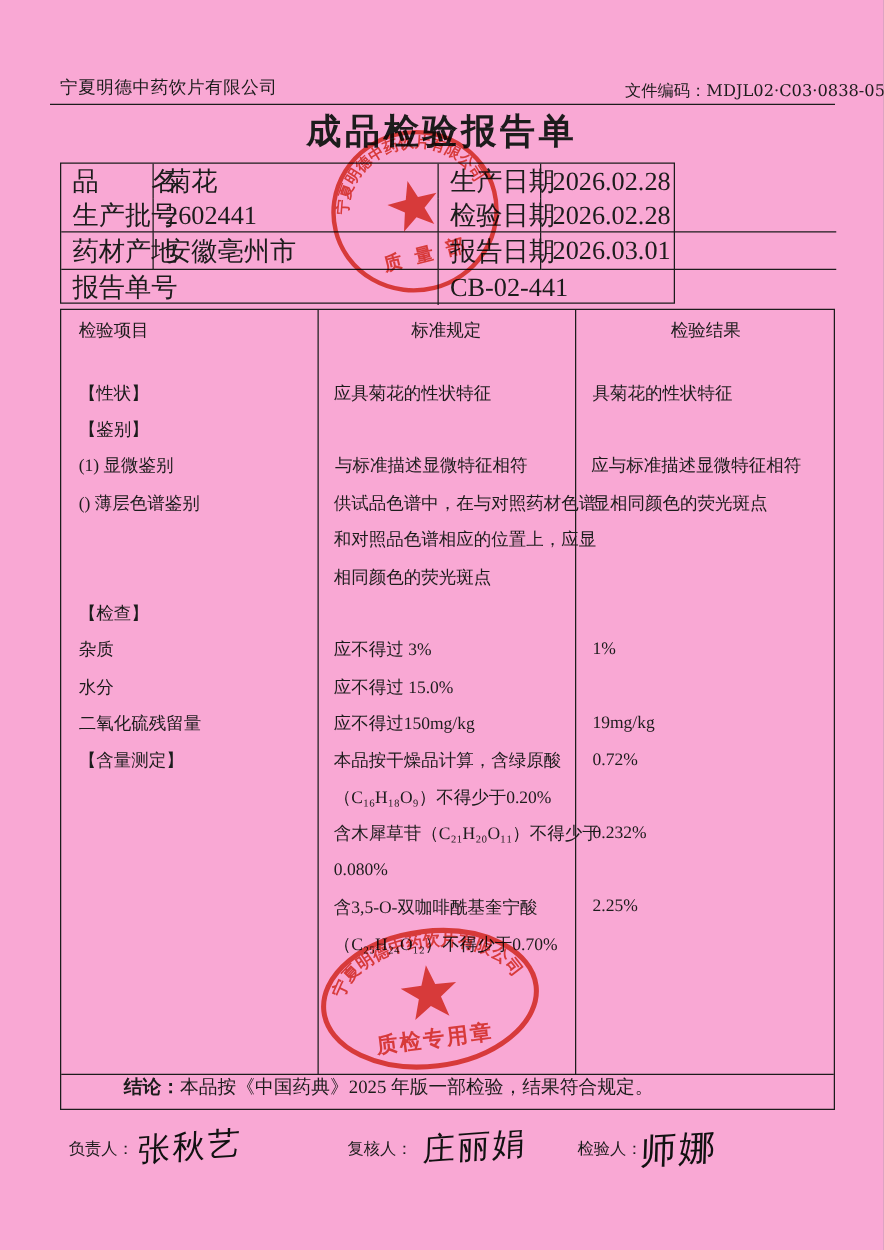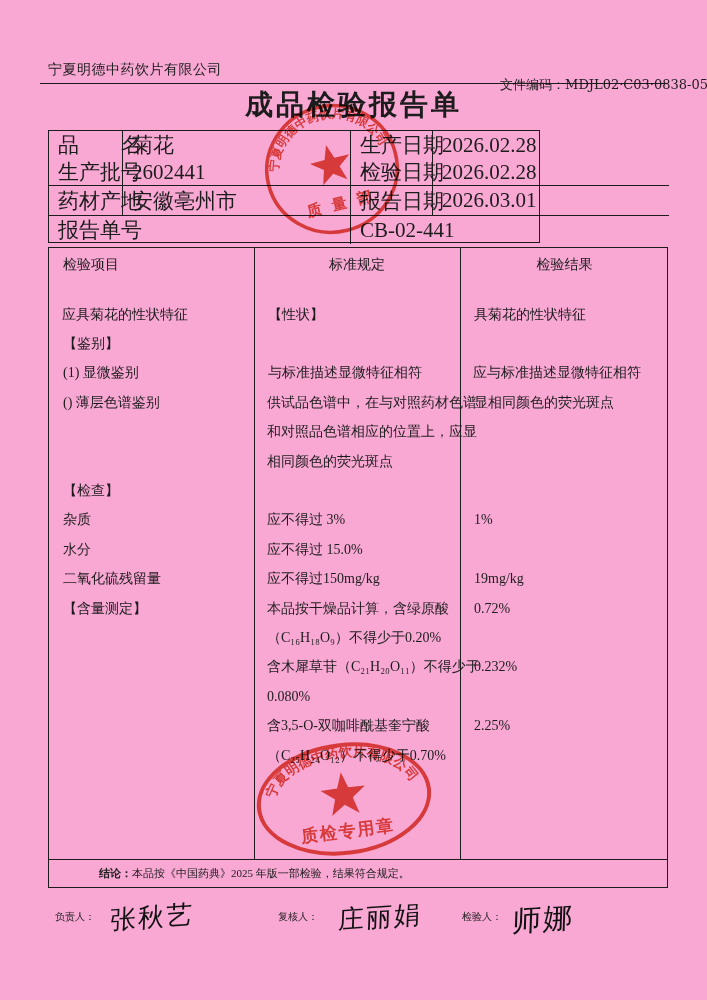--- a/index.html
+++ b/index.html
@@ -4,21 +4,21 @@
 <style>
   html,body{margin:0;padding:0;background:#888;}
   .page{
     position:relative;width:707px;height:1000px;background:#f9a8d4;
     font-family:"Liberation Serif","DejaVu Serif",serif;color:#1c1c1c;
     overflow:hidden;
     padding-left:40px;
   }
   
   .company{position:absolute;left:48px;top:61px;font-size:14px;letter-spacing:.5px;}
-  .doccode{position:absolute;right:39px;top:76px;font-size:13px;font-family:"DejaVu Serif",serif;}
+  .doccode{position:absolute;right:39px;top:64px;font-size:13px;font-family:"DejaVu Serif",serif;}
   .header-rule{position:absolute;left:40px;top:83px;width:628px;height:0;border-top:1.6px solid #1c1c1c;}
   .title{position:absolute;left:0;top:86px;width:707px;text-align:center;
          font-size:28px;font-weight:bold;letter-spacing:3px;}
   
   .info-table{
     position:absolute;left:48px;top:130px;width:492px;height:113px;
     border:1.6px solid #1c1c1c;box-sizing:border-box;
     display:grid;grid-template-columns:74px 228px 82px 236px;
     grid-template-rows:28px 27px 30px 28px;font-size:21px;
   }
@@ -40,30 +40,30 @@
   .h1{padding-left:14px;text-align:left;}
   .h2,.h3{text-align:center;}
   .mt-rows{position:absolute;top:52px;left:0;width:100%;}
   .mt-row{display:grid;grid-template-columns:205px 206px 209px;height:29.4px;}
   .cell{box-sizing:border-box;display:flex;align-items:center;white-space:nowrap;overflow:visible;}
   .cell.c1{padding-left:14px;}
   .cell.c2{padding-left:13px;}
   .cell.c3{padding-left:14px;}
   .mt-conclusion{
     position:absolute;left:0;bottom:0;width:100%;height:28px;box-sizing:border-box;
-    border-top:1.4px solid #1c1c1c;display:flex;align-items:center;padding-left:50px;font-size:11px;
+    border-top:1.4px solid #1c1c1c;display:flex;padding-left:50px;font-size:15px;
   }
   .mt-conclusion .clabel{font-weight:bold;}
   
   .stamp{position:absolute;opacity:.88;mix-blend-mode:multiply;pointer-events:none;}
   .stamp-top{left:261px;top:99px;width:142px;height:140px;transform:rotate(-14deg);}
   .stamp-bottom{left:254px;top:741px;width:180px;height:116px;transform:rotate(-7deg);}
   
   .sig-row{position:absolute;left:0;top:900px;width:707px;height:50px;}
-  .sig-label{position:absolute;font-size:10px;top:10px;}
+  .sig-label{position:absolute;font-size:13px;top:10px;}
   .sig-name{
     position:absolute;font-size:26px;top:0;
     font-family:"DejaVu Sans","Liberation Sans",sans-serif;
     transform:rotate(-4deg) skewX(-6deg);letter-spacing:2px;color:#111;
   }
 </style>
 </head>
 <body>
 
 <div class="page">
@@ -99,22 +99,22 @@
       <div class="vline" style="left:411px"></div>
 
       <div class="mt-header">
         <div class="h h1"><span>检验项目</span></div>
         <div class="h h2"><span>标准规定</span></div>
         <div class="h h3"><span>检验结果</span></div>
       </div>
 
       <div class="mt-rows">
         <div class="mt-row">
+          <div class="cell c1">【性状】</div>
           <div class="cell c2">应具菊花的性状特征</div>
-          <div class="cell c1">【性状】</div>
           <div class="cell c3">具菊花的性状特征</div>
         </div>
         <div class="mt-row">
           <div class="cell c1">【鉴别】</div>
           <div class="cell c2"></div>
           <div class="cell c3"></div>
         </div>
         <div class="mt-row">
           <div class="cell c1">(1) 显微鉴别</div>
           <div class="cell c3">与标准描述显微特征相符</div>

